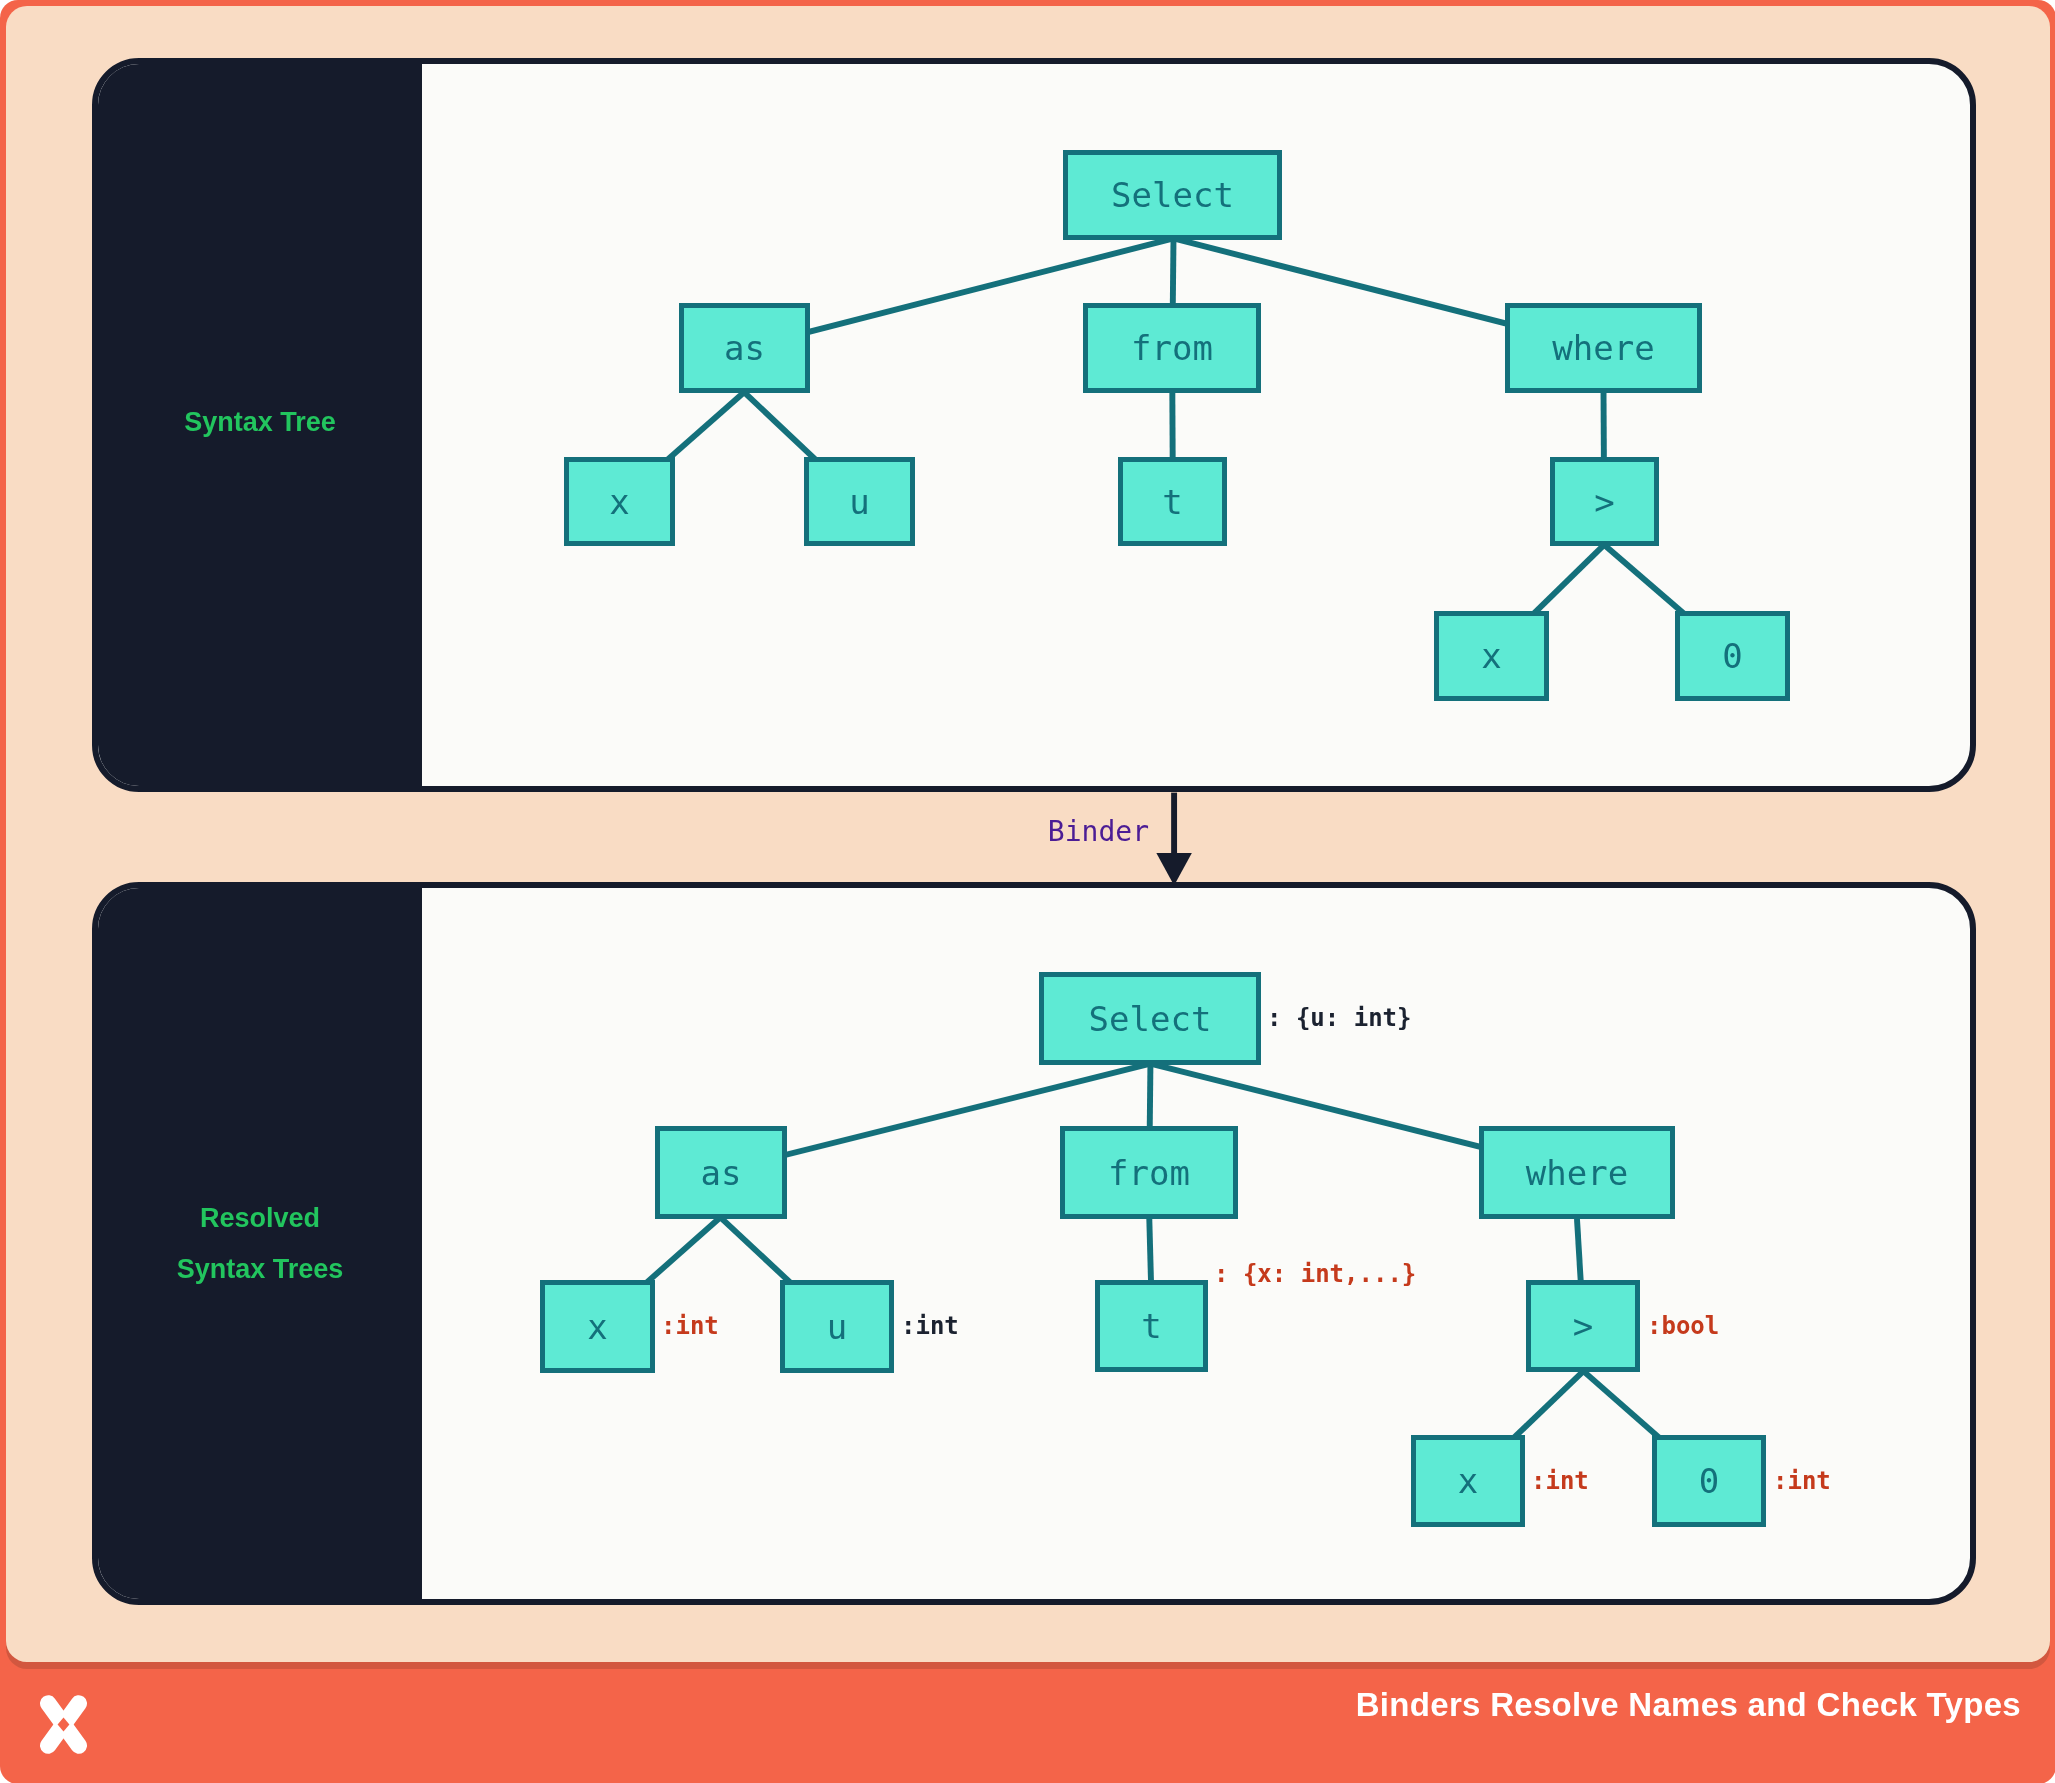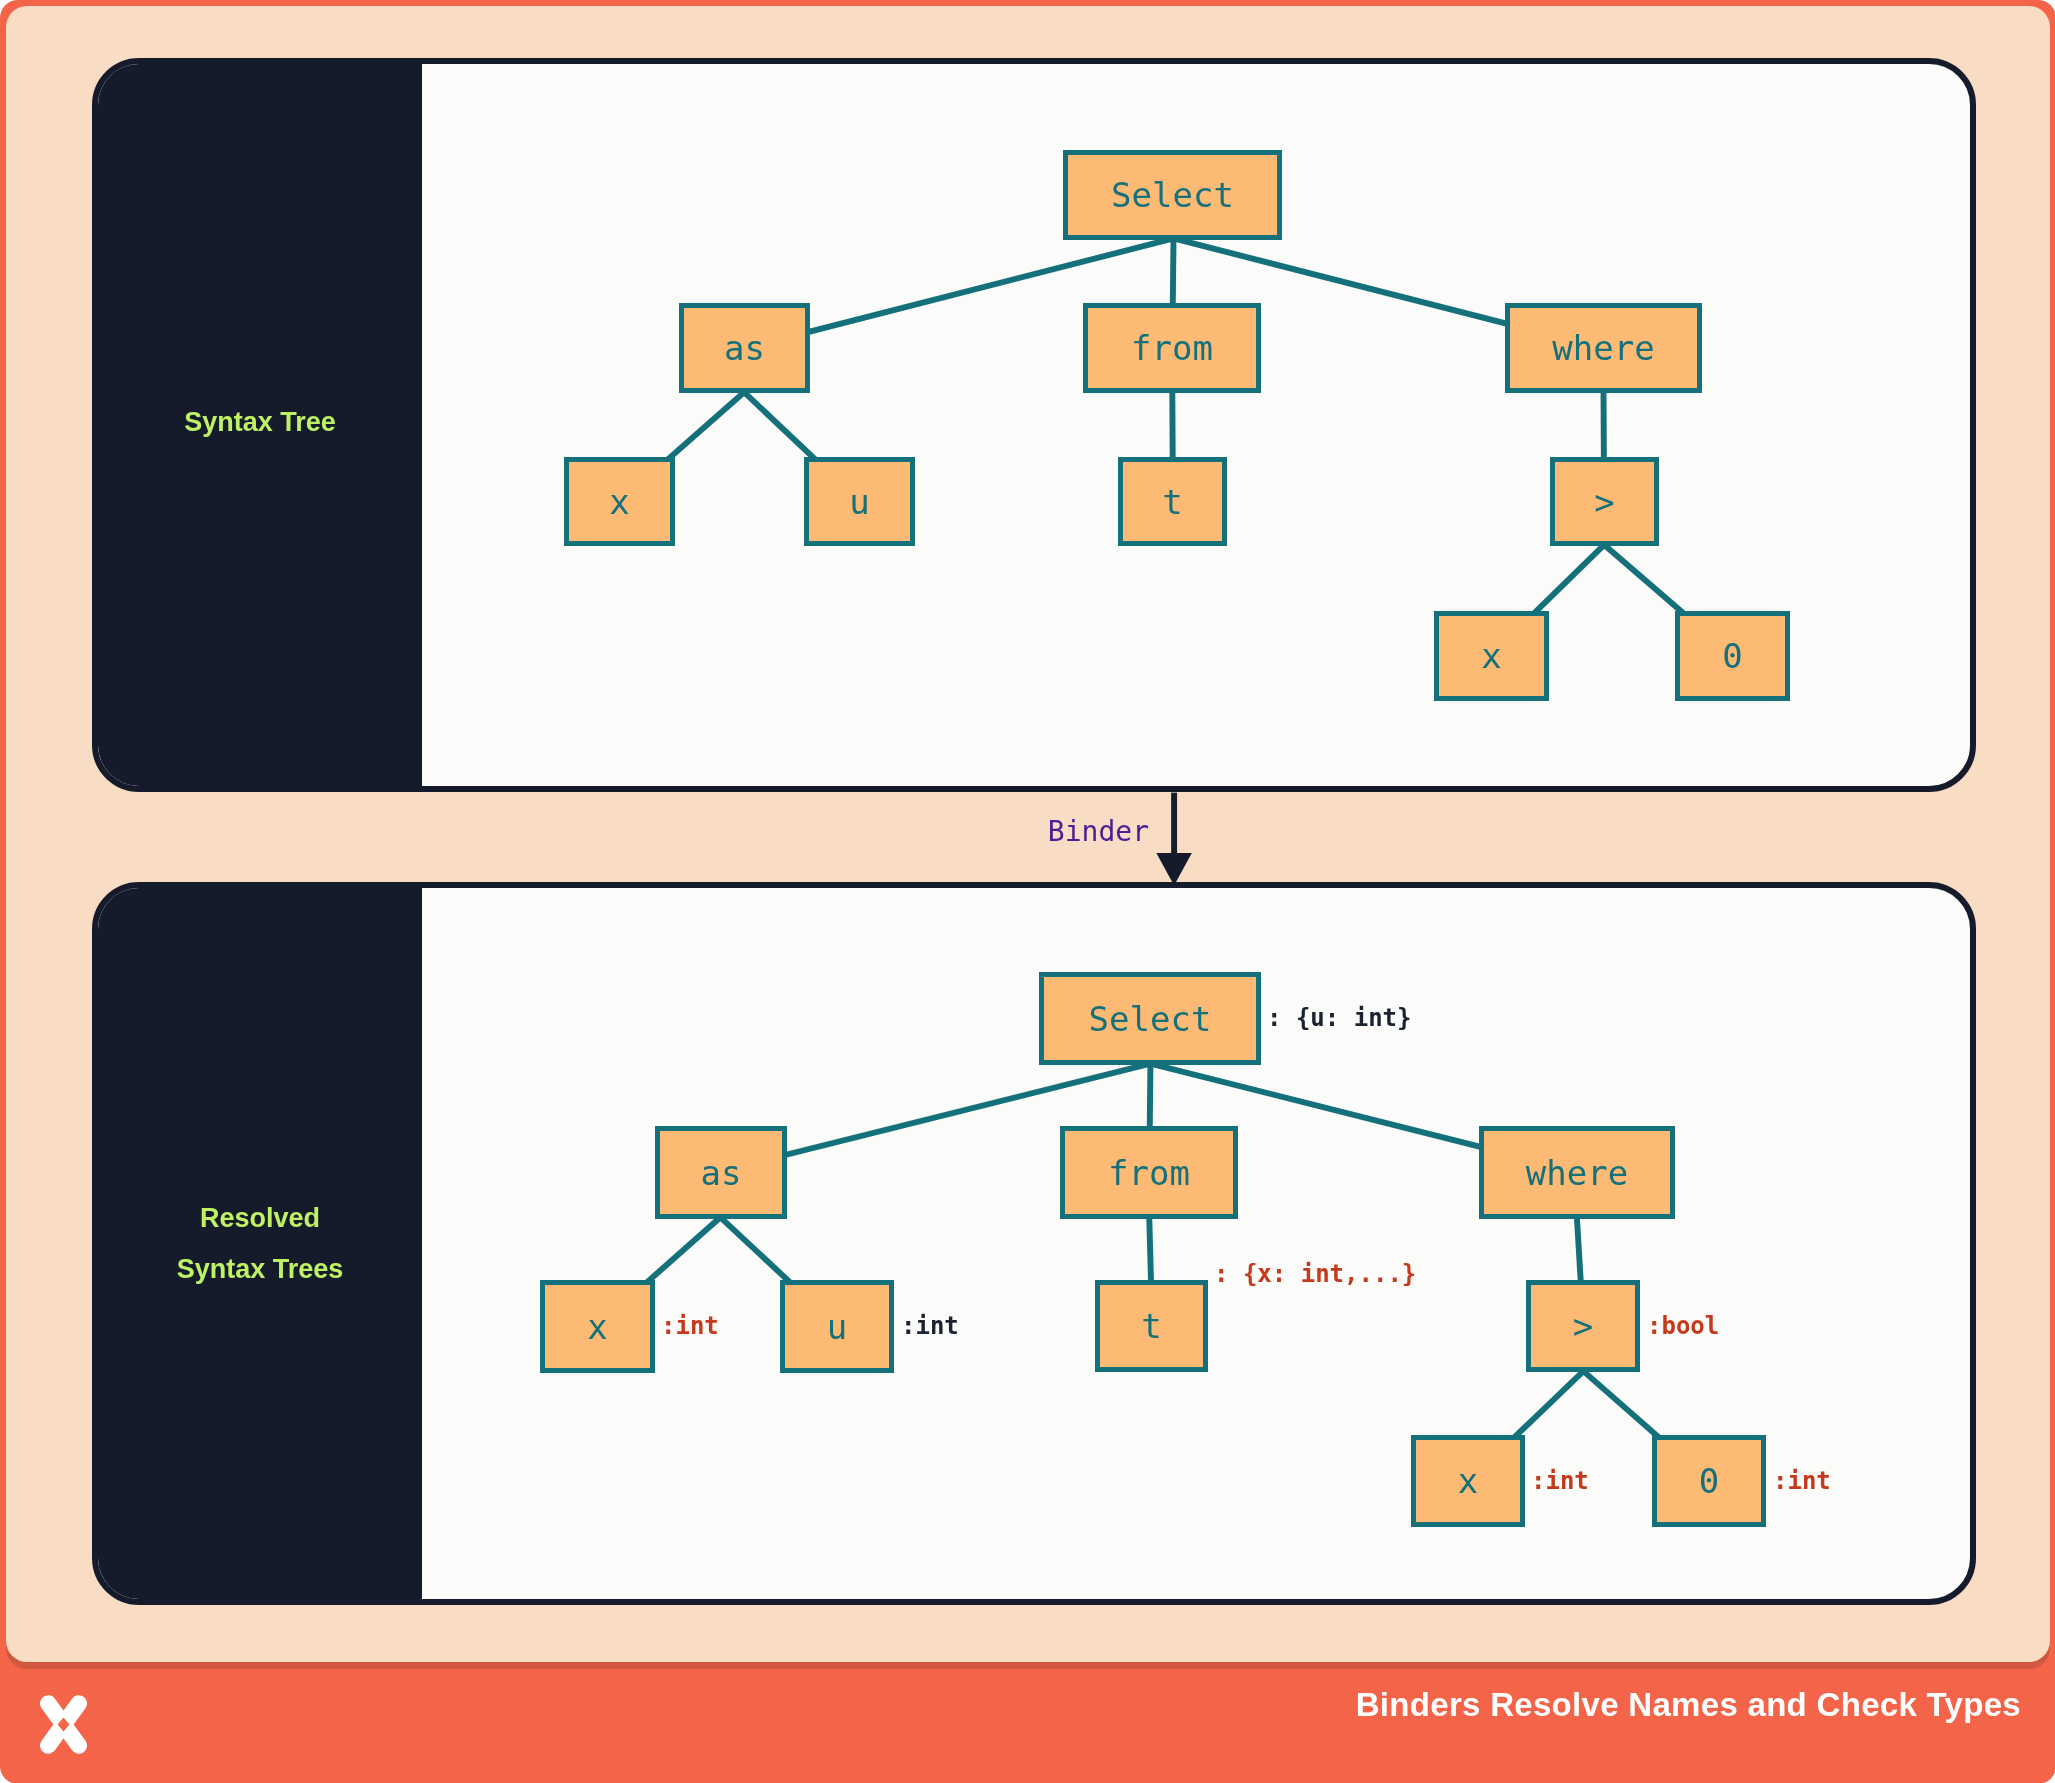--- a/index.html
+++ b/index.html
@@ -27,29 +27,29 @@
     overflow:hidden;
   }
   .panel-top{top:58px;height:722px;}
   .panel-bottom{top:882px;height:711px;}
   .sidebar{
     position:absolute;left:0;top:0;bottom:0;width:324px;
     background:#151B2B;
   }
   .sidebar-title{
     position:absolute;left:0;width:324px;
-    color:#bef264;font-weight:700;font-size:27px;
+    color:#22c55e;font-weight:700;font-size:27px;
     text-align:center;
   }
   .st-top{top:338px;line-height:41px;}
   .st-bottom{top:305px;line-height:51px;}
   .edges{position:absolute;left:0;top:0;z-index:5;}
   .node{
     position:absolute;z-index:10;
-    background:#fdba74;
+    background:#5eead4;
     border:5.3px solid #14707B;
     color:#14707B;
     font-family:"DejaVu Sans Mono","Liberation Mono",monospace;
     font-size:34px;
     display:flex;align-items:center;justify-content:center;
     box-sizing:border-box;
   }
   .ann{
     position:absolute;z-index:10;
     height:47px;line-height:47px;

